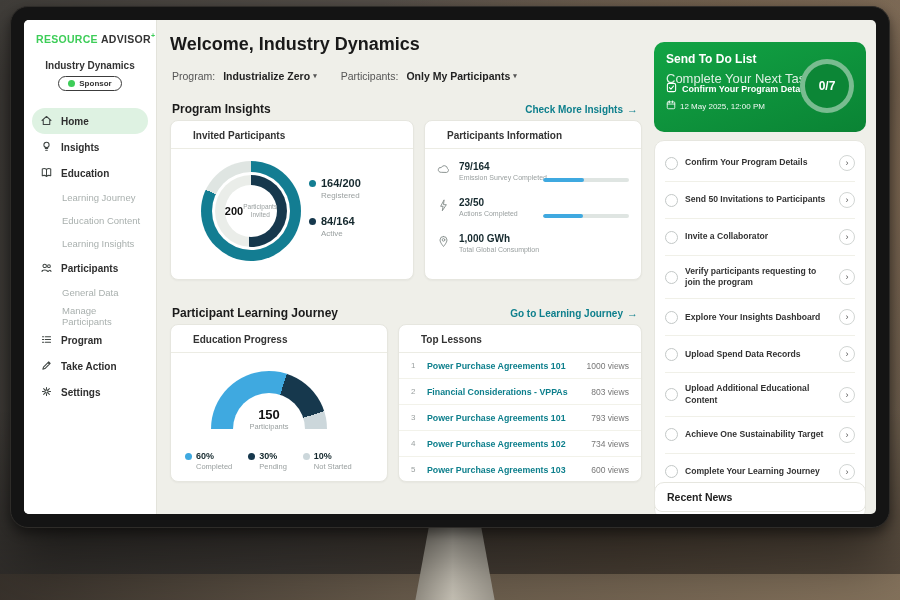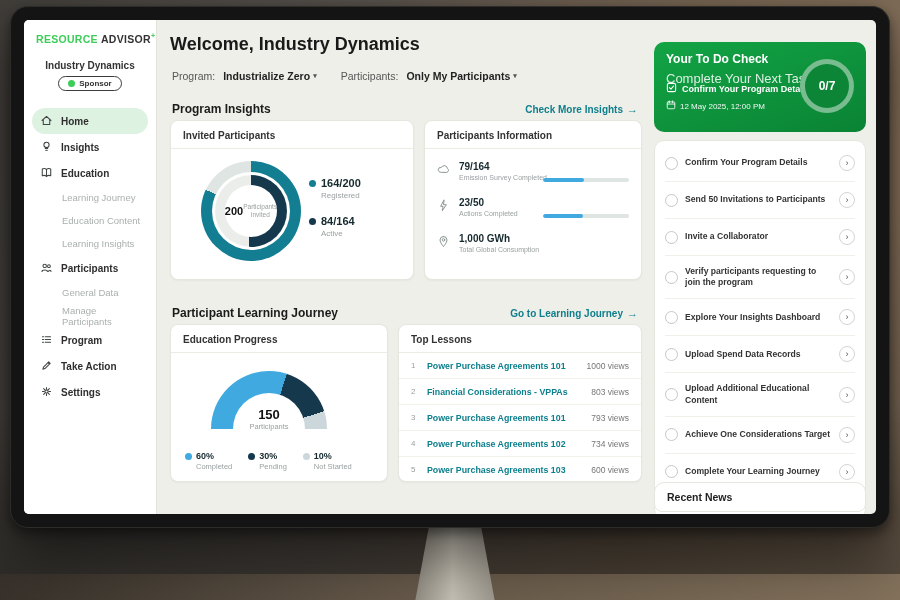--- a/index.html
+++ b/index.html
@@ -47,21 +47,21 @@
   .flabel{color:#555;}
   .flabel.second{margin-left:16px;}
   .fvalue{display:flex;align-items:center;gap:3px;font-weight:800;color:#222;cursor:pointer;}
   .caret{font-size:7px;color:#555;}
   .sec-head{position:absolute;left:148px;width:466px;display:flex;justify-content:space-between;align-items:center;}
   .sec1{top:82px;} .sec2{top:286px;}
   .sec-title{font-size:12px;font-weight:800;color:#1b1b1b;}
   .sec-link{display:flex;align-items:center;gap:4px;font-size:10px;font-weight:800;color:#0d7f8c;cursor:pointer;text-decoration:none;}
   .arrow{font-size:11px;}
   .card{position:absolute;background:#fff;border:1px solid #e6e6df;border-radius:8px;box-shadow:0 1px 2px rgba(0,0,0,.04);}
-  .card-title{font-size:10px;font-weight:700;color:#333;padding:9px 12px 7px;border-bottom:1px solid #ecece4;}
+  .card-title{font-size:10px;font-weight:700;color:#333;padding:9px 22px 7px;border-bottom:1px solid #ecece4;}
   .card-invited{left:146px;top:100px;width:242px;height:158px;}
   .card-info{left:400px;top:100px;width:216px;height:158px;}
   .card-edu{left:146px;top:304px;width:216px;height:156px;}
   .card-lessons{left:374px;top:304px;width:242px;height:156px;}
 
   
   .donut{position:absolute;left:30px;top:40px;width:100px;height:100px;}
   .donut-outer{position:absolute;inset:0;border-radius:50%;background:#dfe5e2;}
   .donut-gap{position:absolute;inset:11px;border-radius:50%;background:#fff;}
   .donut-inner{position:absolute;inset:14px;border-radius:50%;background:#eaede9;}
@@ -368,21 +368,21 @@
       <span class="lviews">734 views</span>
     </div>
     <div class="lrow">
       <span class="lrank">5</span>
       <span class="ltitle">Power Purchase Agreements 103</span>
       <span class="lviews">600 views</span>
     </div>
   </section>
 
   <section class="todo-hero">
-    <div class="th-title">Your To Do Check</div>
+    <div class="th-title">Send To Do List</div>
     <div class="th-sub">Complete Your Next Task:</div>
     <div class="th-task">
       <span><svg width="11" height="11" viewBox="0 0 16 16" fill="none" stroke="#fff" stroke-width="1.6" stroke-linecap="round" stroke-linejoin="round">
               <rect x="2" y="2" width="12" height="12" rx="2.5"></rect>
               <path d="M5 8.2 7.2 10.4 11 5.8"></path>
             </svg></span>
       <span>Confirm Your Program Details</span>
     </div>
     <div class="th-date">
       <span><svg width="10" height="10" viewBox="0 0 16 16" fill="none" stroke="#fff" stroke-width="1.4" stroke-linecap="round">
@@ -427,21 +427,21 @@
       <span class="tlabel">Upload Spend Data Records</span>
       <span class="tchev">›</span>
     </div>
     <div class="task">
       <span class="tcirc"></span>
       <span class="tlabel">Upload Additional Educational Content</span>
       <span class="tchev">›</span>
     </div>
     <div class="task">
       <span class="tcirc"></span>
-      <span class="tlabel">Achieve One Considerations Target</span>
+      <span class="tlabel">Achieve One Sustainability Target</span>
       <span class="tchev">›</span>
     </div>
     <div class="task">
       <span class="tcirc"></span>
       <span class="tlabel">Complete Your Learning Journey</span>
       <span class="tchev">›</span>
     </div>
     <div class="collapse">
       <span>Collapse Tasks</span>
       <span class="upcaret">▴</span>

